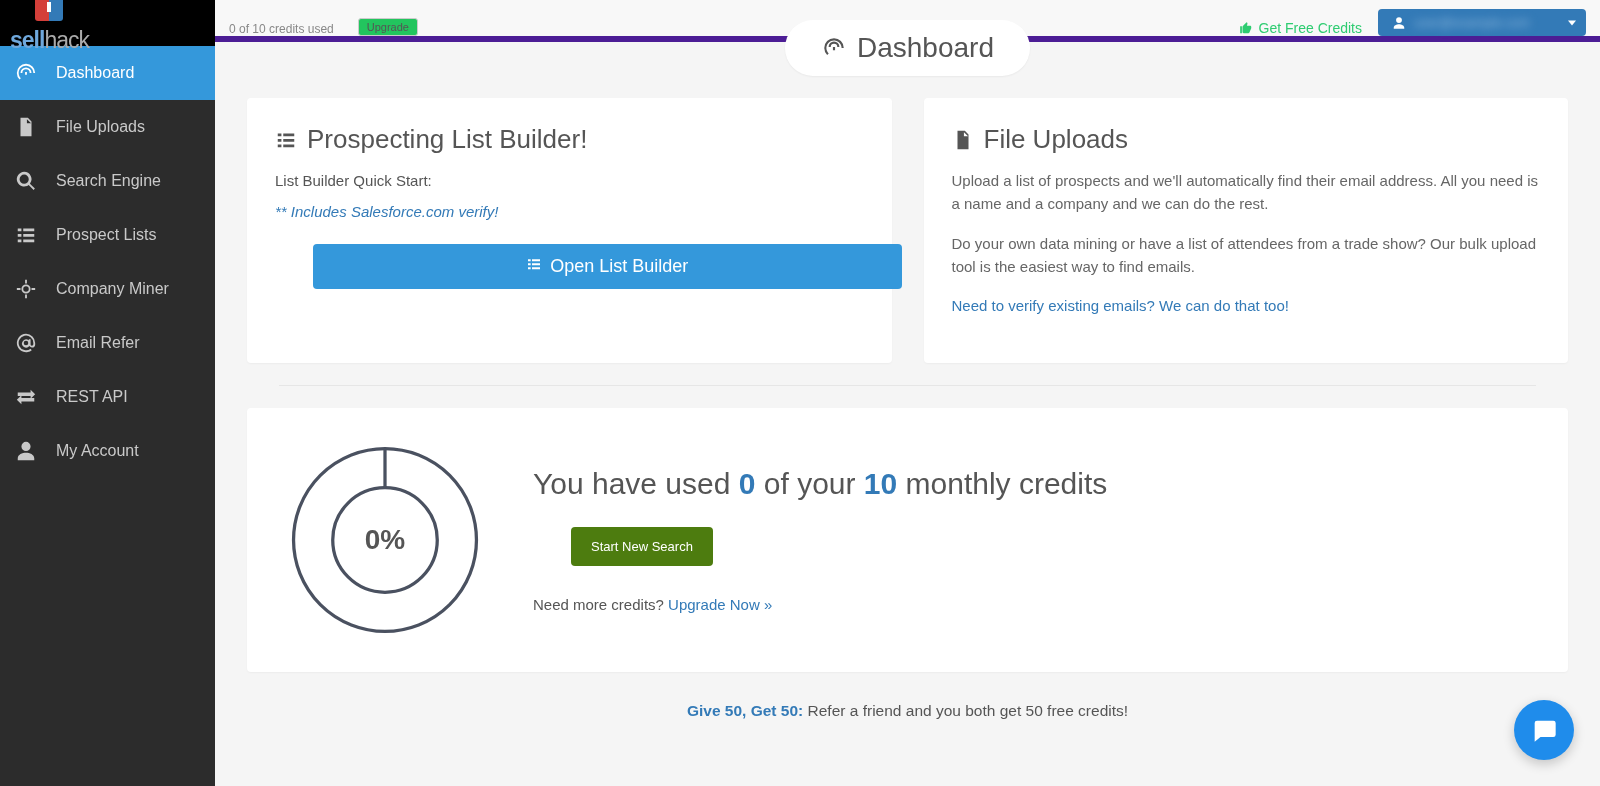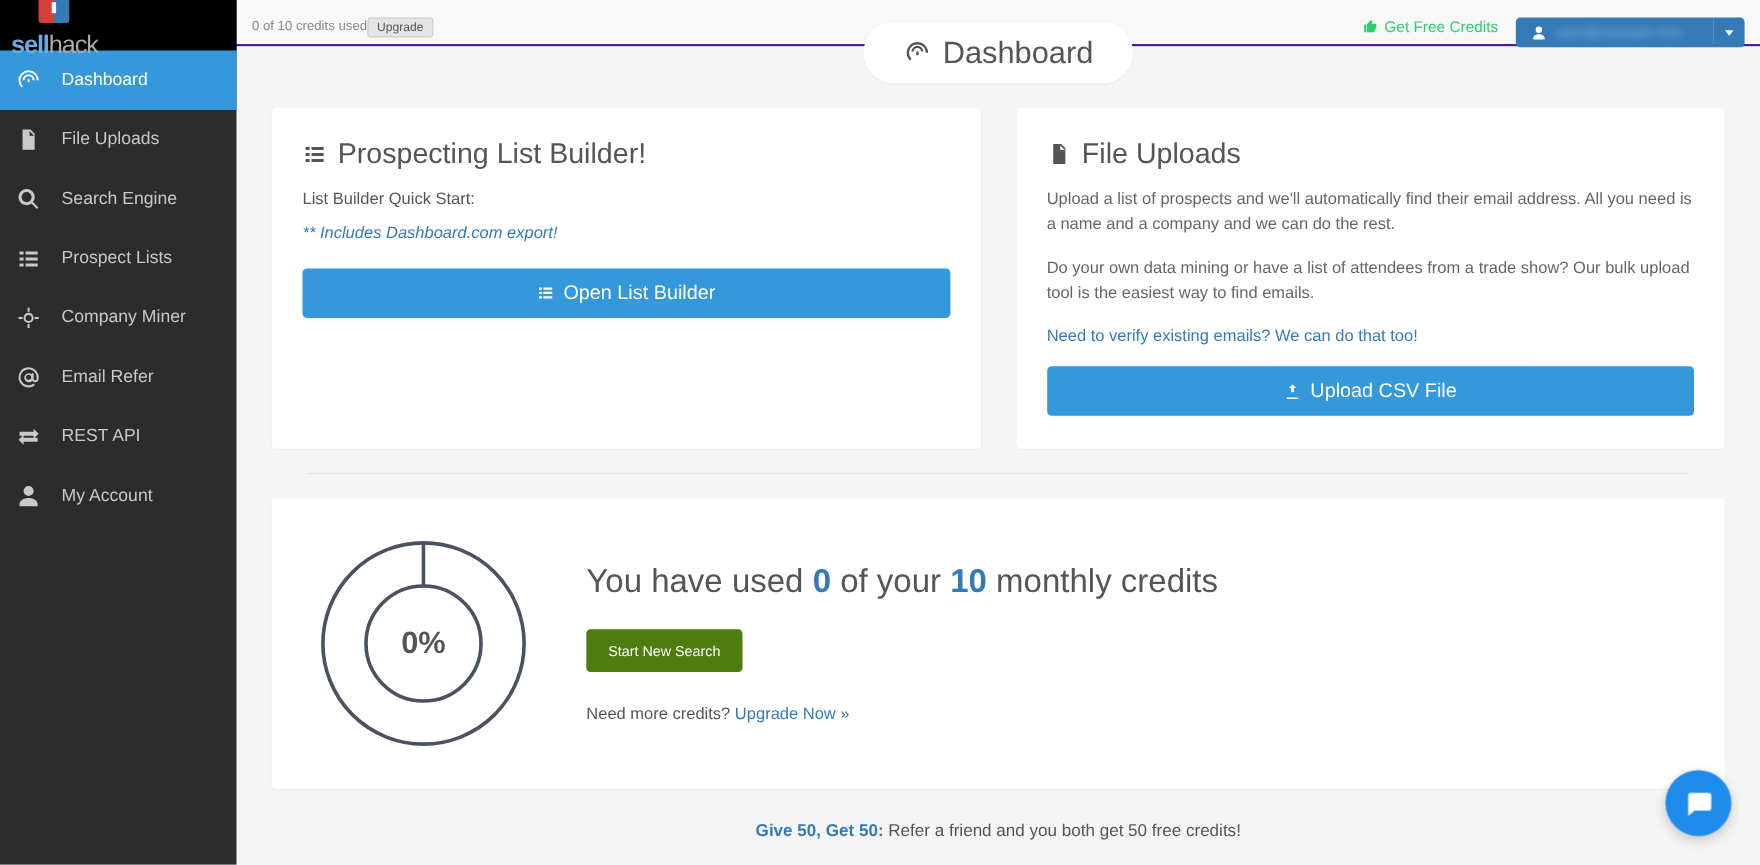--- a/index.html
+++ b/index.html
@@ -14,23 +14,23 @@
 .logo-text { font-size: 23px; font-weight: 400; letter-spacing: -1px; }
 .logo-text .sell { color: #6fa8dc; font-weight: 700; }
 .logo-text .hack { color: #aaa; }
 
 .nav-item { display: flex; align-items: center; height: 54px; padding: 0 14px; color: #c9c9c9; text-decoration: none; font-size: 16px; gap: 18px; cursor: pointer; }
 .nav-item.active { background: #3498db; color: #fff; }
 .nav-icon { width: 24px; height: 24px; display: flex; align-items: center; justify-content: center; }
 .nav-icon svg { width: 22px; height: 22px; fill: currentColor; }
 
 
-.topbar { position: fixed; top: 0; left: 215px; right: 0; height: 42px; background: #f8f8f8; border-bottom: 2px solid #4c1d95; display: flex; align-items: flex-start; padding: 16px 14px; z-index: 900; }
+.topbar { position: fixed; top: 0; left: 215px; right: 0; height: 42px; background: #f8f8f8; border-bottom: 6px solid #4c1d95; display: flex; align-items: flex-end; padding: 0 14px; z-index: 900; }
 .credit-usage { color: #888; font-size: 12px; }
-.upgrade-btn { margin-left: 0; font-size: 11px; padding: 2px 8px; background: #e5e5e5; border: 1px solid #ccc; border-radius: 3px; cursor: pointer; color: #555; }
+.upgrade-btn { margin-left: 24px; font-size: 11px; padding: 2px 8px; background: #22c55e; border: 1px solid #ccc; border-radius: 3px; cursor: pointer; color: #555; }
 .topbar-spacer { flex: 1; }
 .free-credits { color: #2ecc71; font-size: 14px; text-decoration: none; display: flex; align-items: center; gap: 6px; margin-right: 16px; cursor: pointer; }
 .free-credits svg { width: 14px; height: 14px; fill: currentColor; }
 .user-btn-group { display: flex; }
 .user-btn { background: #337ab7; color: #fff; padding: 6px 14px; font-size: 13px; border: none; display: flex; align-items: center; gap: 8px; cursor: pointer; border-radius: 4px 0 0 4px; min-width: 180px; }
 .user-btn svg { width: 14px; height: 14px; fill: #fff; }
 .user-btn .blur { filter: blur(4px); color: #8cb8dd; }
 .user-dd { background: #337ab7; border-left: 1px solid #2a6698; color: #fff; padding: 6px 10px; border: none; cursor: pointer; border-radius: 0 4px 4px 0; }
 .user-dd svg { width:8px; height:8px; fill:#fff; }
 
@@ -45,21 +45,21 @@
 .content { padding: 22px 32px; }
 .row { display: flex; gap: 32px; margin-bottom: 22px; }
 .panel { background: #fff; border-radius: 4px; padding: 26px 28px 30px; flex: 1; box-shadow: 0 1px 2px rgba(0,0,0,.04); }
 .panel-title { font-size: 26px; color: #555; font-weight: 400; margin-bottom: 14px; display: flex; align-items: center; gap: 10px; }
 .panel-title svg { width: 22px; height: 22px; fill: #555; }
 .panel p { color: #666; font-size: 15px; margin-bottom: 16px; line-height: 1.55; }
 .panel .subtitle { font-size: 15px; color: #555; margin-bottom: 8px; }
 .panel ol { margin: 0 0 14px 38px; color: #555; font-size: 15px; line-height: 1.6; }
 .panel .note { color: #337ab7; font-style: italic; font-size: 15px; margin-bottom: 20px; }
 .panel a.link { color: #337ab7; text-decoration: none; font-size: 15px; }
-.btn { display: flex; align-items: center; justify-content: center; gap: 8px; border: none; border-radius: 4px; cursor: pointer; width: 100%; padding: 12px; font-size: 18px; }
+.btn { display: flex; justify-content: center; gap: 8px; border: none; border-radius: 4px; cursor: pointer; width: 100%; padding: 12px; font-size: 18px; margin-left: 38px; }
 .btn-primary { background: #3498db; color: #fff; }
 .btn-primary svg { width: 16px; height: 16px; fill: #fff; }
 .btn-success { background: #4d7c0f; color: #fff; width: auto; padding: 12px 20px; font-size: 13px; }
 hr.sep { border: none; border-top: 1px solid #e6e6e6; margin: 10px 32px 0; }
 
 
 .credits-panel { background: #fff; border-radius: 4px; padding: 34px 40px; display: flex; gap: 50px; margin-top: 22px; align-items: center; box-shadow: 0 1px 2px rgba(0,0,0,.04); }
 .gauge { width: 196px; height: 196px; position: relative; }
 .gauge svg { width: 100%; height: 100%; }
 .gauge-label { position: absolute; top: 50%; left: 50%; transform: translate(-50%, -50%); font-size: 28px; font-weight: 700; color: #555; }
@@ -192,45 +192,39 @@
   <div class="content">
     <div class="row">
       <div class="panel">
         <h3 class="panel-title">
           <svg viewBox="0 0 24 24">
               <path d="M3 5h4v3H3zm6 0h12v3H9zM3 11h4v3H3zm6 0h12v3H9zM3 17h4v3H3zm6 0h12v3H9z"></path>
             </svg>
           <span>Prospecting List Builder!</span>
         </h3>
         <p class="subtitle">List Builder Quick Start:</p>
-        <p class="note">** Includes Dashboard.com export!</p>
+        <p class="note">** Includes Salesforce.com verify!</p>
         <button class="btn btn-primary">
           <svg viewBox="0 0 24 24">
               <path d="M3 5h4v3H3zm6 0h12v3H9zM3 11h4v3H3zm6 0h12v3H9zM3 17h4v3H3zm6 0h12v3H9z"></path>
             </svg>
           <span>Open List Builder</span>
         </button>
       </div>
 
       <div class="panel">
         <h3 class="panel-title">
           <svg viewBox="0 0 24 24">
               <path d="M6 2h8l4 4v16H6zM13 3.5V8h4.5z"></path>
             </svg>
           <span>File Uploads</span>
         </h3>
         <p>Upload a list of prospects and we'll automatically find their email address. All you need is a name and a company and we can do the rest.</p>
         <p>Do your own data mining or have a list of attendees from a trade show? Our bulk upload tool is the easiest way to find emails.</p>
         <p><a class="link">Need to verify existing emails? We can do that too!</a></p>
-        <button class="btn btn-primary" style="margin-top:6px">
-          <svg viewBox="0 0 24 24">
-              <path d="M12 2l5 5h-3v6h-4V7H7zM4 20h16v2H4z"></path>
-            </svg>
-          <span>Upload CSV File</span>
-        </button>
       </div>
     </div>
 
     <hr class="sep">
 
     <div class="credits-panel">
       <div class="gauge">
         <svg viewBox="0 0 120 120">
           <circle cx="60" cy="60" r="56" fill="none" stroke="#4a5160" stroke-width="2"></circle>
           <circle cx="60" cy="60" r="32" fill="none" stroke="#4a5160" stroke-width="2"></circle>

